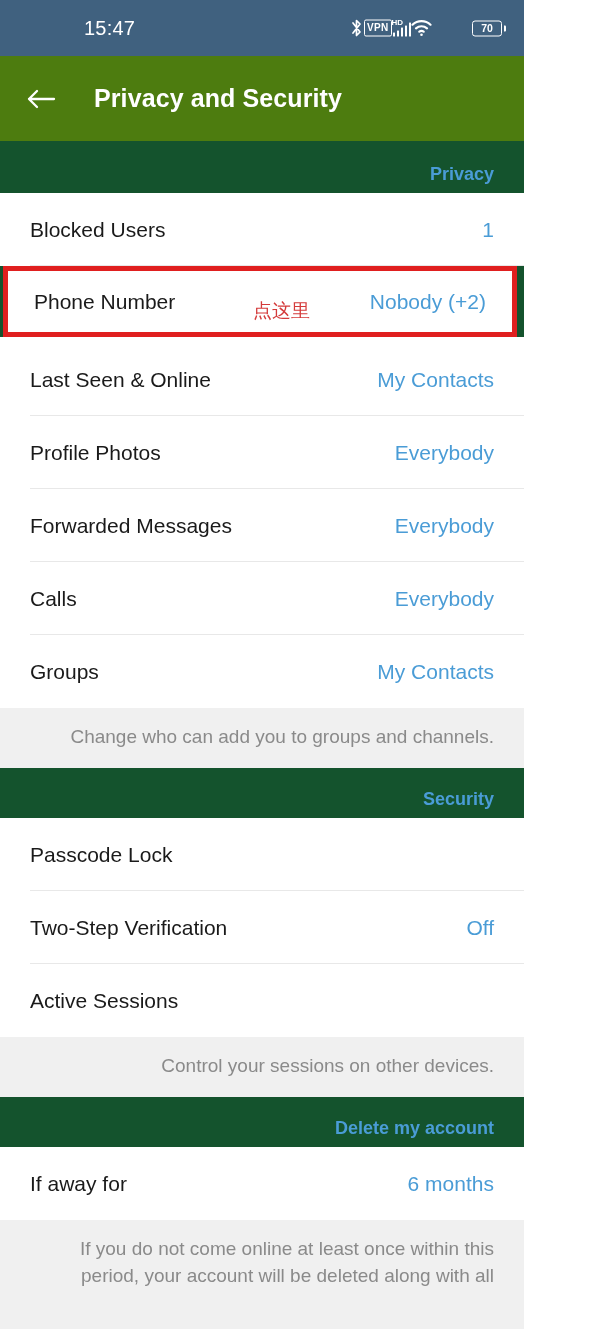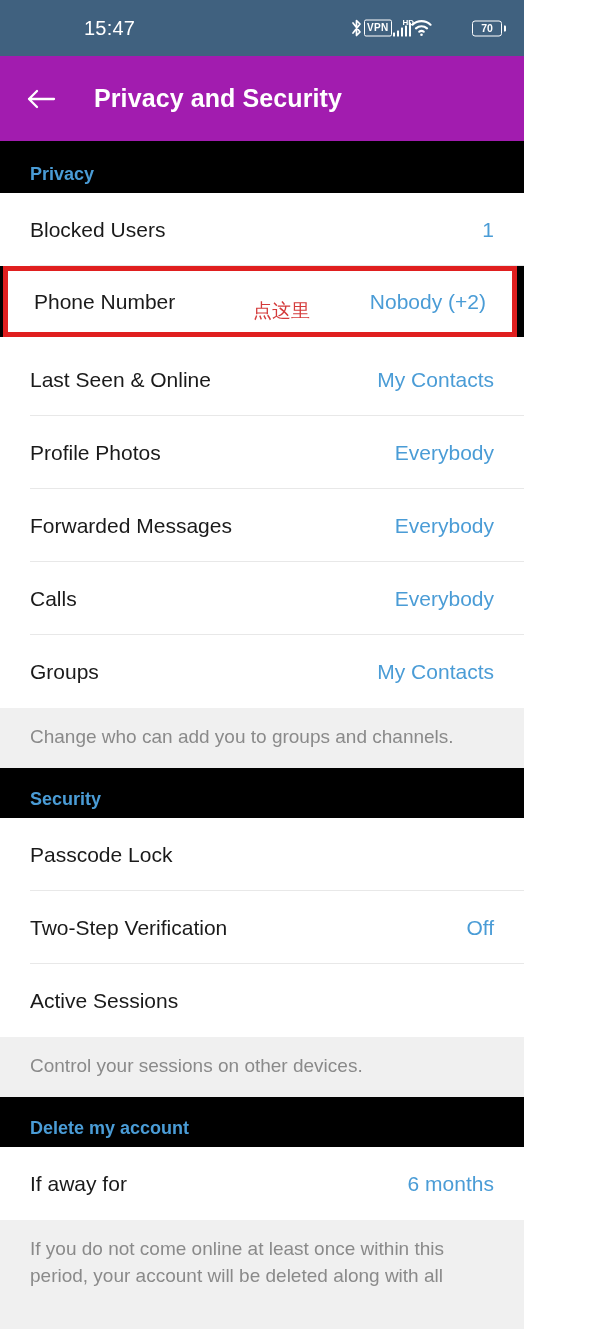--- a/index.html
+++ b/index.html
@@ -26,49 +26,49 @@
     position:absolute; right:18px; top:50%; transform:translateY(-50%);
     display:flex; align-items:center; 
   }
   .si{ display:flex; align-items:center; color:#fff; }
   .vpn-box{
     border:1.6px solid #fff; border-radius:2px;
     font-size:10px; line-height:1; font-weight:700;
     padding:2px 2px 2.5px; letter-spacing:.3px;
   }
   .hd-sig{ position:relative; display:flex; align-items:flex-end; height:17px; }
-  .hd-lbl{ position:absolute; top:-1px; left:11px; font-size:8px; font-weight:700; line-height:1; }
+  .hd-lbl{ position:absolute; top:-1px; left:0; font-size:8px; font-weight:700; line-height:1; }
   .bars{ display:flex; align-items:flex-end; gap:1.5px; margin-left:1px; padding-top:6px;}
   .bars i{ display:block; width:2.5px; background:#fff; border-radius:.5px; }
   .bars i:nth-child(1){height:4px;}
   .bars i:nth-child(2){height:6.5px;}
   .bars i:nth-child(3){height:9px;}
   .bars i:nth-child(4){height:11.5px;}
   .bars i:nth-child(5){height:14px;}
   .batt{ display:flex; align-items:center;padding-left:40px; }
   .batt-body{
     width:30px; height:16px; border:1.6px solid #fff; border-radius:3px;
     display:flex; align-items:center; justify-content:center;
     font-size:10.5px; font-weight:700; color:#fff; line-height:1;
   }
   .batt-cap{ width:2.5px; height:6px; background:#fff; border-radius:0 1px 1px 0; margin-left:1.5px; }
 
   
   .appbar{
-    height:85px; background:#a21caf;
+    height:85px; background:#4d7c0f;
     display:flex; align-items:center; padding:0 24px;
   }
   .back-btn{ width:34px; height:34px; display:flex; align-items:center; justify-content:center; flex:0 0 auto; }
   .appbar-title{
     color:#ffffff; font-size:25px; font-weight:700;
     margin-left:36px; letter-spacing:.1px; white-space:nowrap;
   }
 
   
-  .content{ background:#000000; }
+  .content{ background:#14532d;text-align:right; }
 
   .section-head{
     color:#4a9cd6; font-size:18px; font-weight:700;
     padding:22px 30px 10px 30px; line-height:1;
   }
   .section-head.privacy{ padding-top:24px; }
 
   .row{
     position:relative;
     height:73px;

